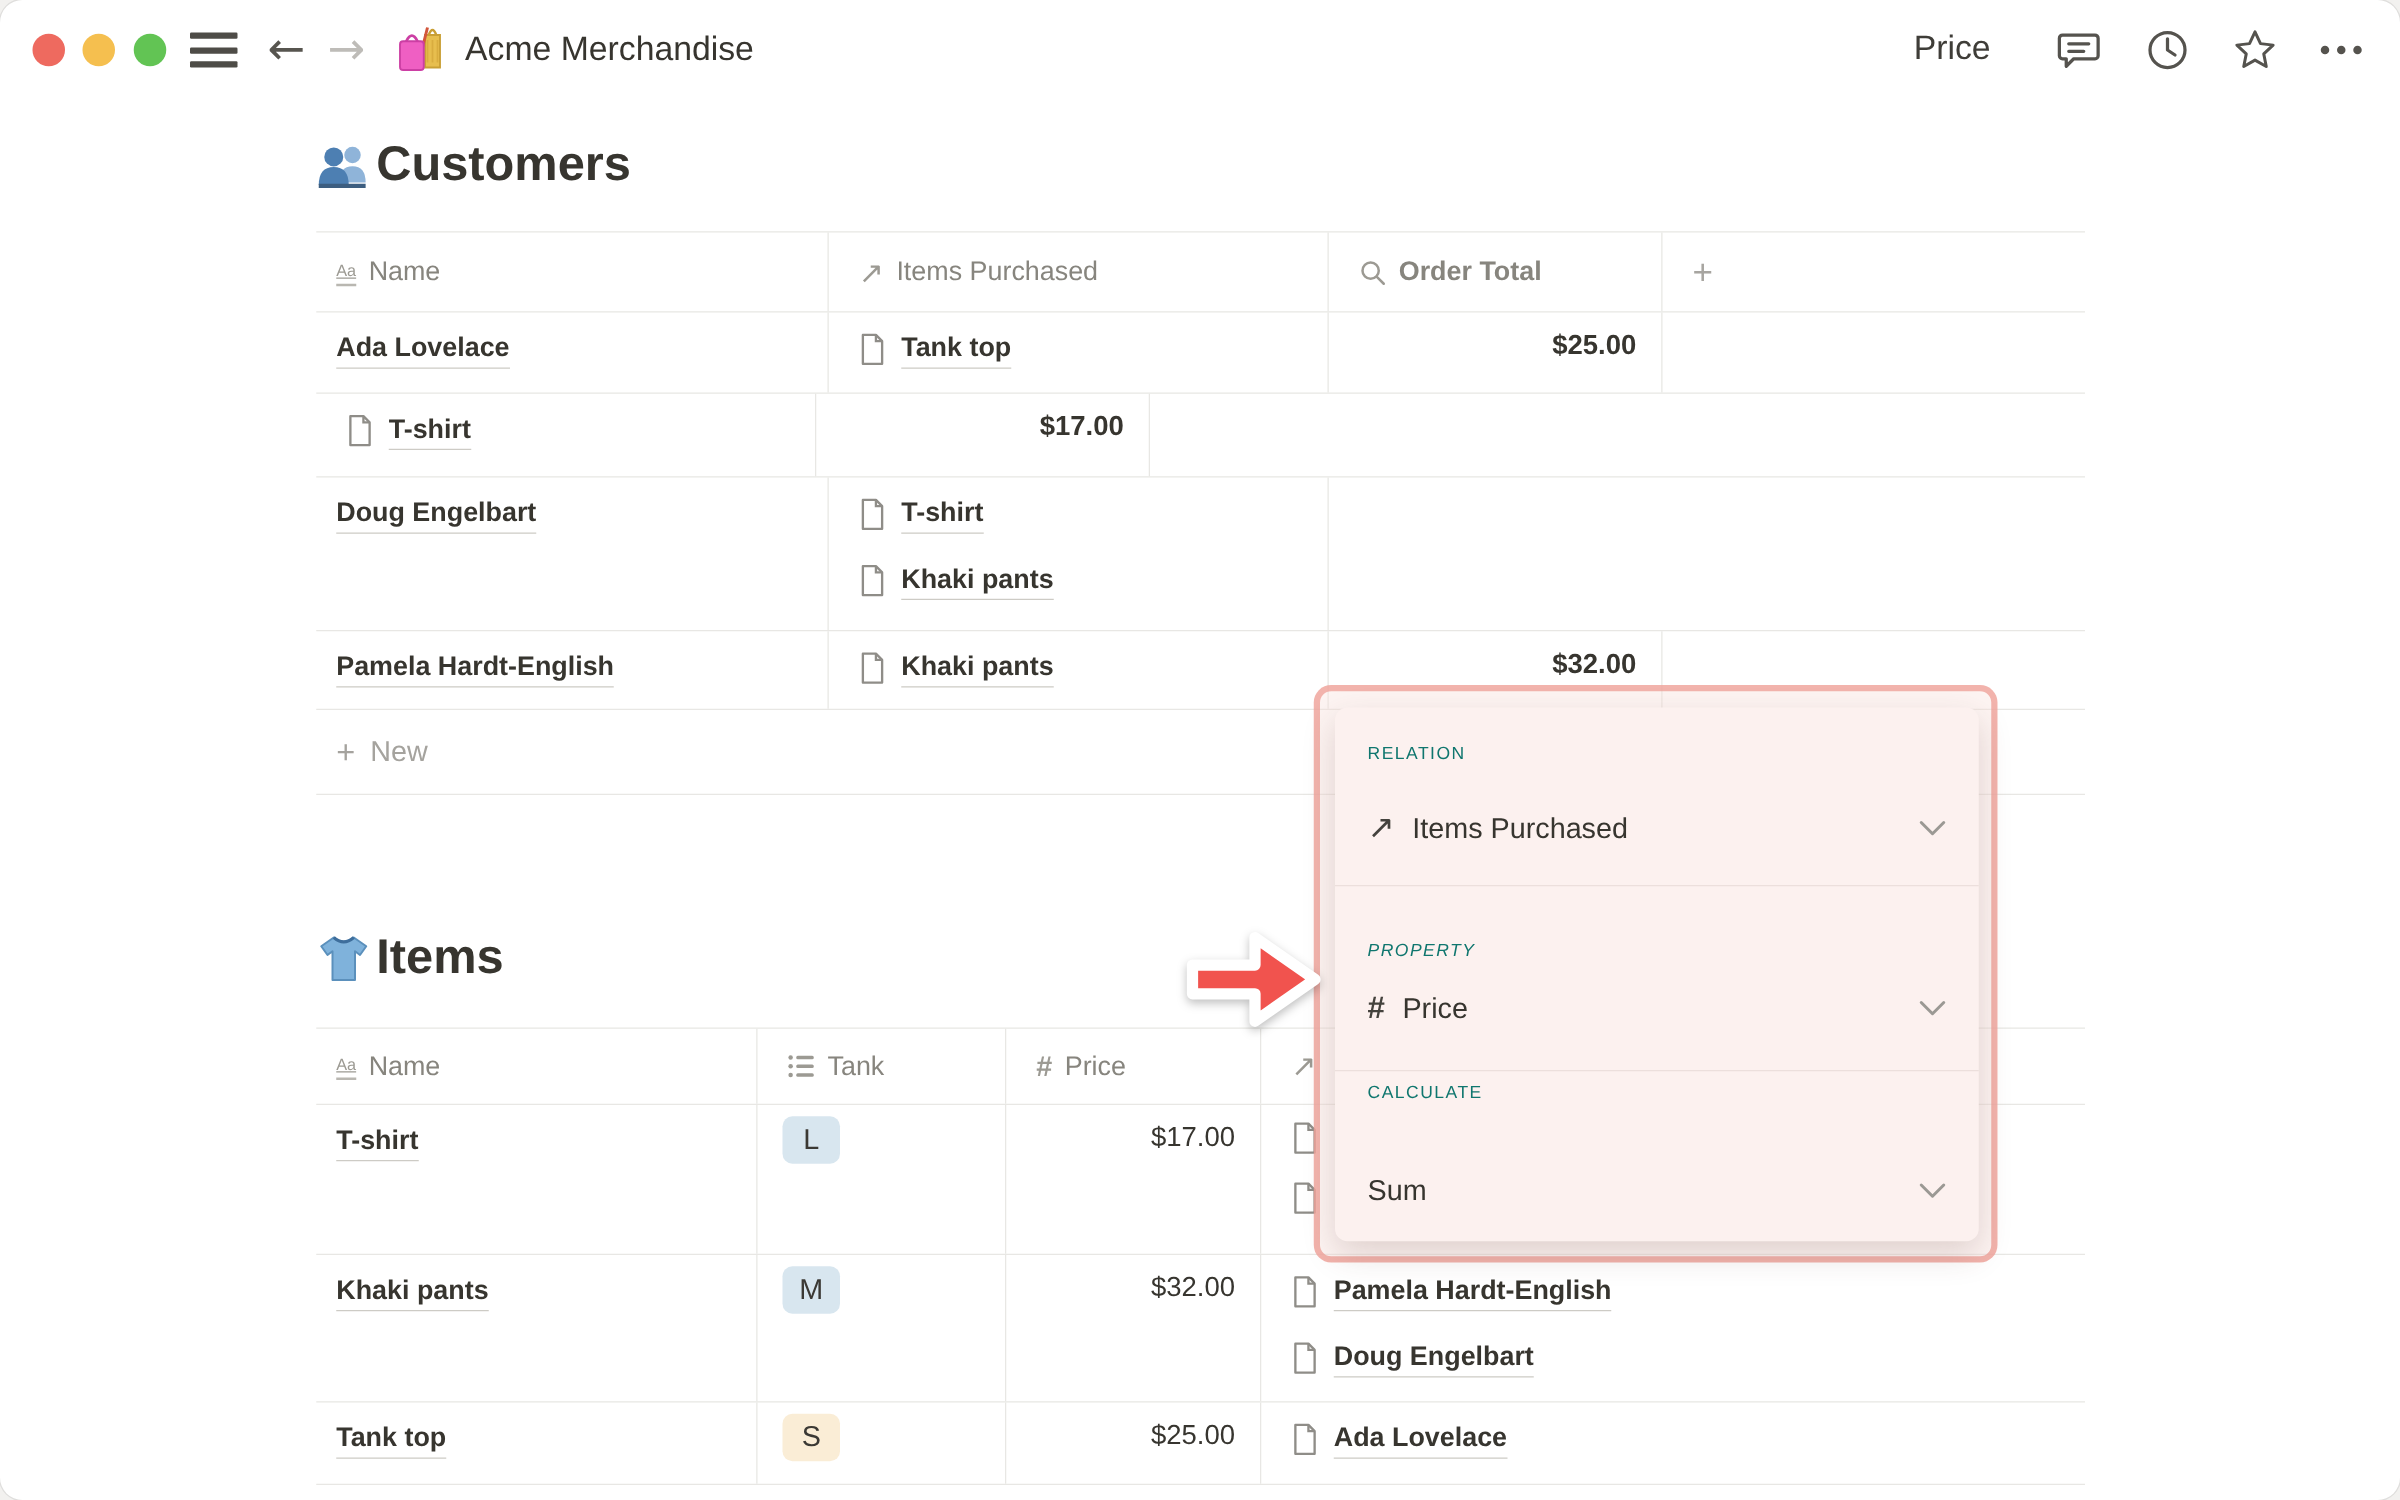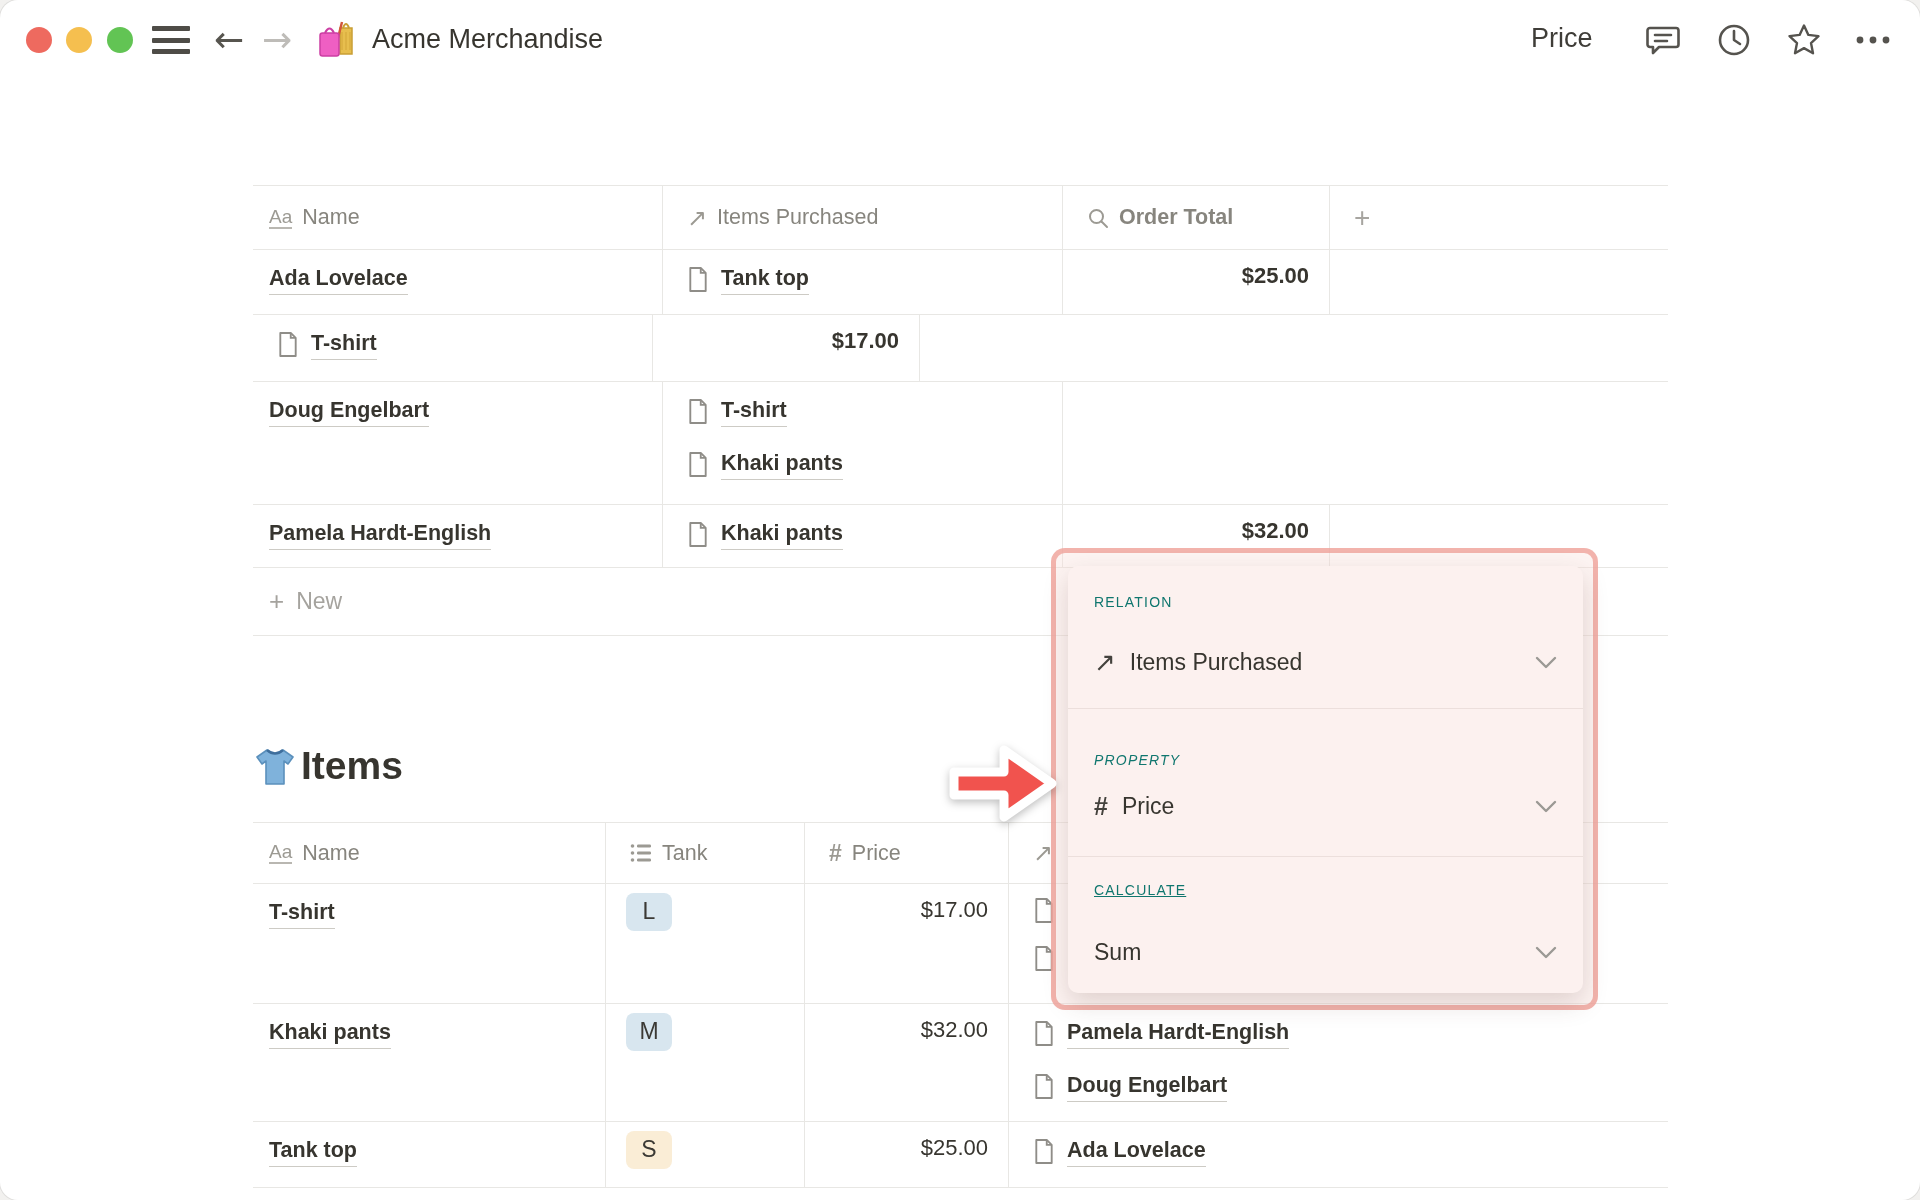--- a/index.html
+++ b/index.html
@@ -30,21 +30,21 @@
   .section-title .emo{margin-right:4px;display:inline-flex;}
   
   .ntable{position:absolute;left:253px;width:1415px;font-size:21.5px;}
   .trow{display:flex;border-bottom:1px solid #E8E7E4;align-items:stretch;}
   .trow.header{border-top:1px solid #E8E7E4;color:#87857E;}
   .cell{padding:13px 20px 0 16px;}
   .cell.vline{border-right:1px solid #E8E7E4;}
   .cell.num{text-align:right;padding-right:20px;font-size:22px;color:#37352F;}
   .hcell{display:flex;align-items:center;height:63px;padding-top:0;}
   .hicon{margin-right:10px;color:#9C9A93;display:inline-flex;align-items:center;}
-  .aa{font-size:19px;border-bottom:2px solid #B9B7B1;line-height:20px;}
+  .aa{font-size:13px;border-bottom:2px solid #B9B7B1;line-height:20px;text-decoration:underline;}
   .rel-arrow{font-family:"DejaVu Sans",sans-serif;font-size:24px;color:#9C9A93;}
   .hash{font-size:23px;color:#9C9A93;font-weight:700;}
   .plus-glyph{font-size:28px;color:#A7A5A0;font-weight:400;}
   
   .c-name{width:410px;} .c-items{width:400px;} .c-total{width:267px;font-weight:bold;} .c-add{width:338px;}
   
   .i-name{width:353px;} .i-size{width:199px;} .i-price{width:204px;} .i-rel{width:659px;}
   .page-link{display:flex;align-items:center;margin-bottom:21px;}
   .page-link:last-child{margin-bottom:0;}
   .page-link .txt{font-weight:600;color:#37352F;border-bottom:1.5px solid #CDCBC5;padding-bottom:1px;line-height:30px;}
@@ -115,20 +115,32 @@
     </span>
     <span class="tb-icon tb-dots">
       <svg width="44" height="36" viewBox="0 0 44 36" fill="#55534E">
         <circle cx="8" cy="18" r="3.4"></circle>
           <circle cx="21" cy="18" r="3.4"></circle>
           <circle cx="34" cy="18" r="3.4"></circle>
       </svg>
     </span>
   </div>
 
+  <div class="section-title" style="top:110px;">
+    <span class="emo">
+      <svg width="44" height="42" viewBox="0 0 44 42">
+        <circle cx="29" cy="13" r="6.6" fill="#8FB4D9"></circle>
+        <path d="M18.5 35 q0 -13 10.5 -13 q10.5 0 10.5 13 z" fill="#8FB4D9"></path>
+        <circle cx="14" cy="14.5" r="7.6" fill="#4D7FB2"></circle>
+        <path d="M2 37 q0 -14.5 12 -14.5 q12 0 12 14.5 z" fill="#4D7FB2"></path>
+        <rect x="2" y="36" width="37.5" height="3.4" fill="#3D5E80"></rect>
+      </svg>
+    </span>
+    <span>Customers</span>
+  </div>
 
   <div class="ntable" style="top:185px;">
 
     <div class="trow header">
       <div class="cell hcell vline c-name">
         <span class="hicon aa">Aa</span>
         <span>Name</span>
       </div>
       <div class="cell hcell vline c-items" style="padding-left:24px;">
         <span class="hicon rel-arrow">↗</span>
@@ -339,21 +351,21 @@
       <span class="ric hash" style="color:#44423D;font-size:25px;">#</span>
       <span>Price</span>
       <span class="chev">
         <svg width="22" height="13" viewBox="0 0 22 13" fill="none" stroke="#9B9994" stroke-width="2.4" stroke-linecap="round" stroke-linejoin="round">
             <path d="M2 2 L11 11 L20 2"></path>
           </svg>
       </span>
     </div>
     <div class="pp-div" style="top:290px;"></div>
 
-    <div class="pp-label" style="top:316px;text-decoration:underline;">CALCULATE</div>
+    <div class="pp-label" style="top:299px;">CALCULATE</div>
     <div class="pp-row" style="top:364px;height:44px;text-align:center;">
       <span>Sum</span>
       <span class="chev">
         <svg width="22" height="13" viewBox="0 0 22 13" fill="none" stroke="#9B9994" stroke-width="2.4" stroke-linecap="round" stroke-linejoin="round">
             <path d="M2 2 L11 11 L20 2"></path>
           </svg>
       </span>
     </div>
   </div>
 

